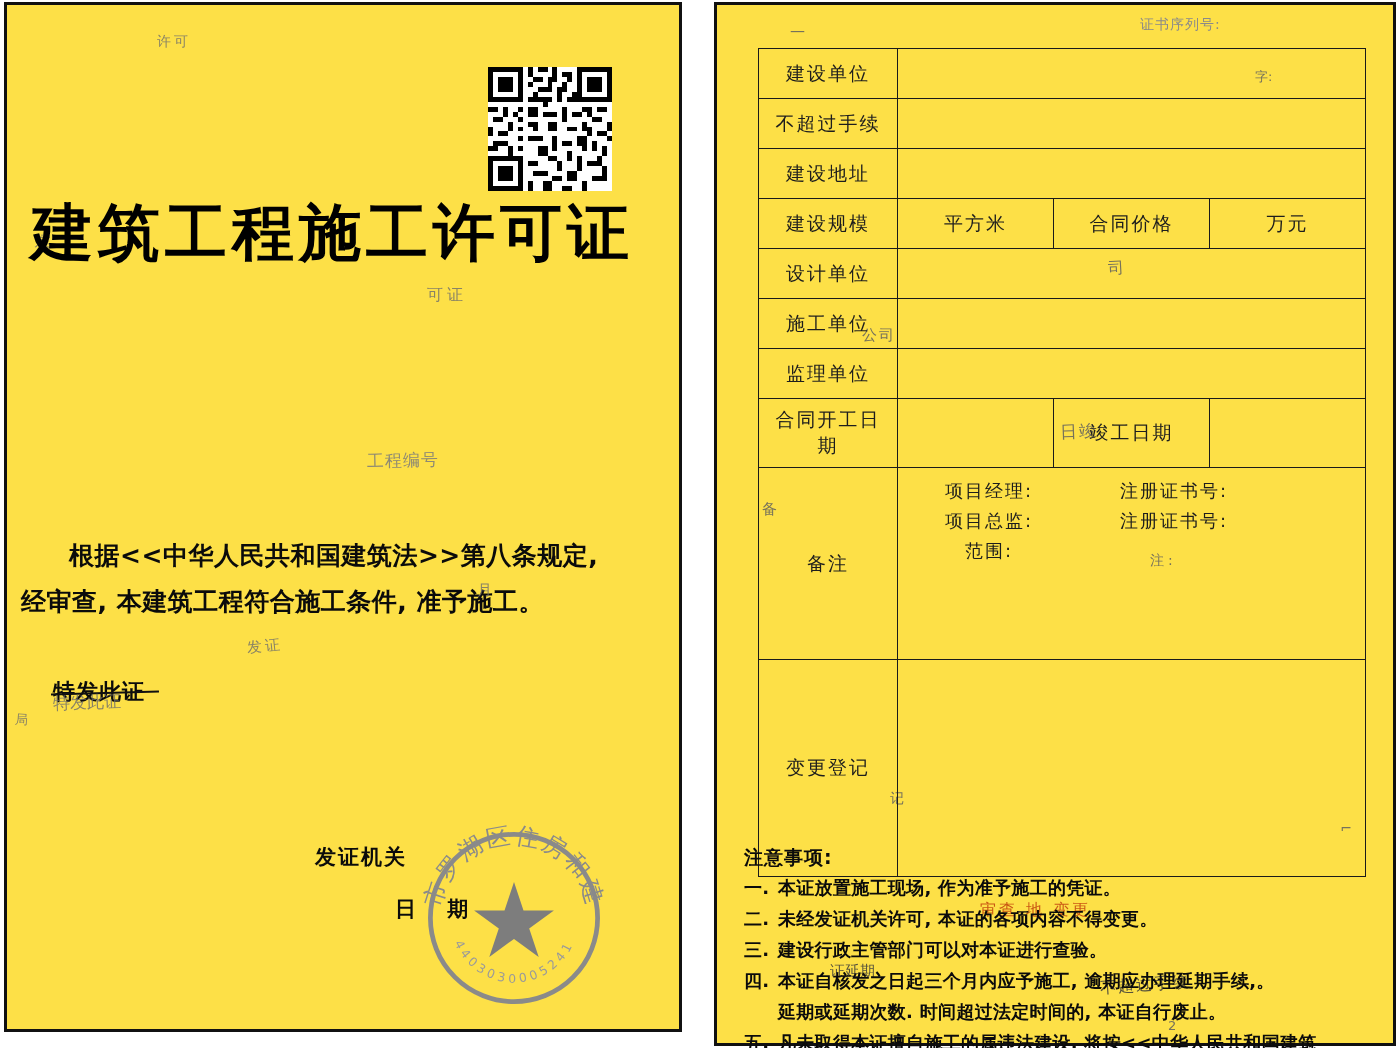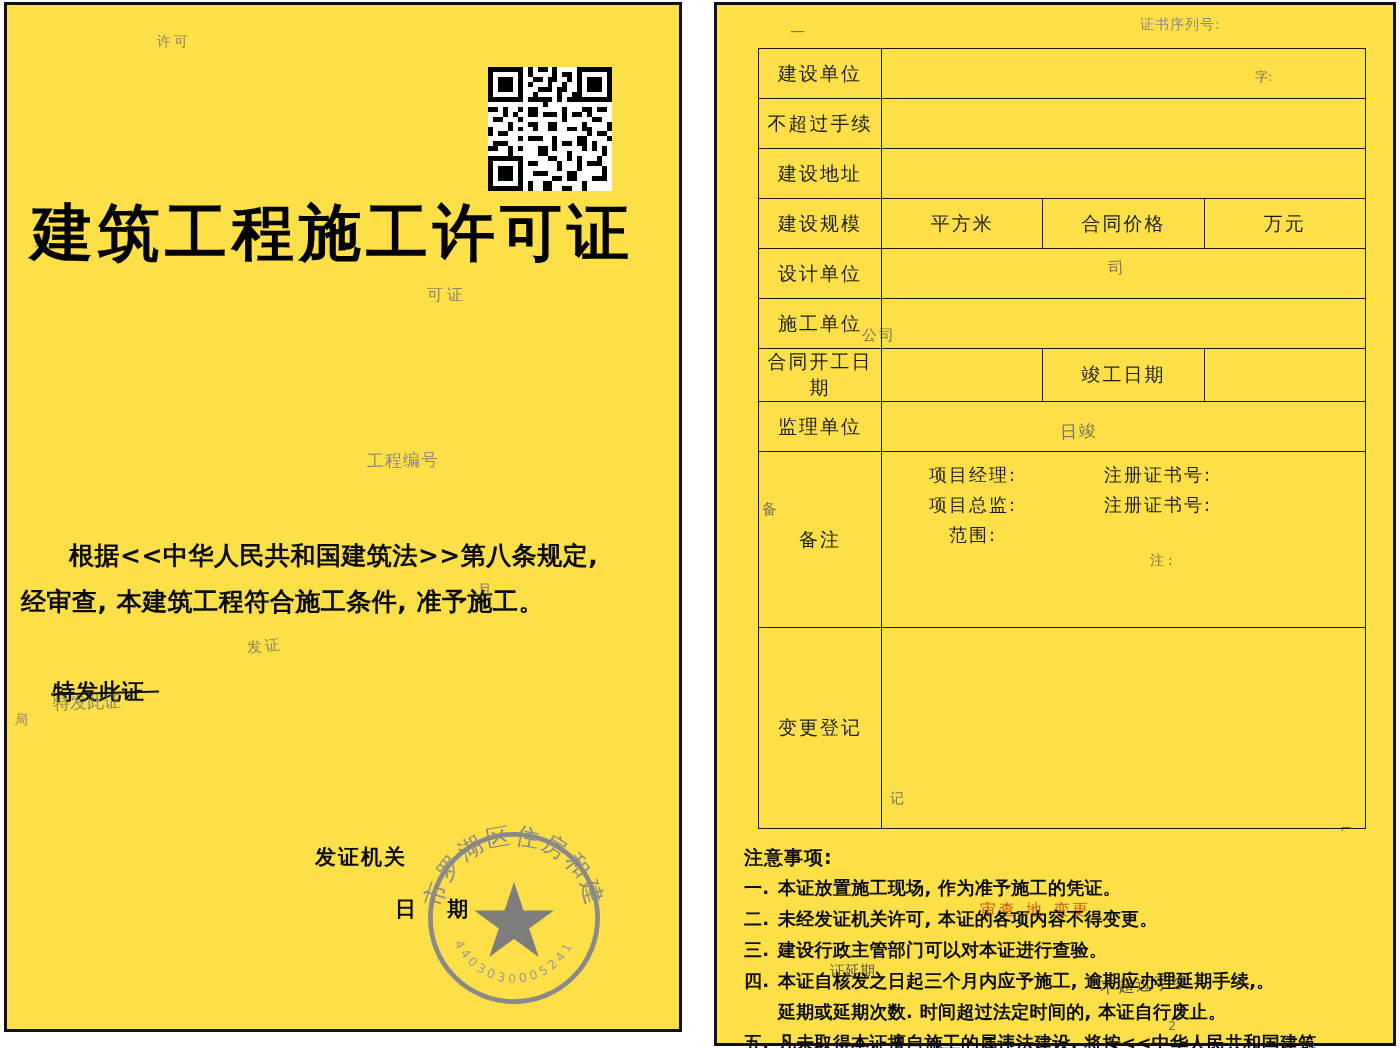--- a/index.html
+++ b/index.html
@@ -165,21 +165,21 @@
     width: 608px;
     border-collapse: collapse;
     table-layout: fixed;
   }
   .cert-table td {
     border: 1.5px solid #1a1a1a;
     font-size: 19px;
     color: #1d1d1d;
     text-align: center;
     vertical-align: middle;
-    padding: 0;
+    padding: 8px;
     letter-spacing: 2px;
   }
   .cert-table td.lbl { width: 122px; }
   .r50 { height: 50px; }
 
   .remark-label { vertical-align: middle; }
   .remark-body {
     text-align: left;
     vertical-align: top !important;
     padding: 8px 0 0 6px !important;
@@ -431,28 +431,28 @@
       </tr>
       <tr class="r50">
         <td class="lbl">设计单位</td>
         <td colspan="3"></td>
       </tr>
       <tr class="r50">
         <td class="lbl">施工单位</td>
         <td colspan="3"></td>
       </tr>
       <tr class="r50">
+        <td class="lbl">监理单位</td>
+        <td colspan="3"></td>
+      </tr>
+      <tr class="r50">
         <td class="lbl">合同开工日期</td>
         <td></td>
         <td>竣工日期</td>
         <td></td>
-      </tr>
-      <tr class="r50">
-        <td class="lbl">监理单位</td>
-        <td colspan="3"></td>
       </tr>
       <tr>
         <td class="lbl remark-label" style="height: 175px;">备注</td>
         <td colspan="3" class="remark-body">
           <div class="rrow">
             <span class="rk">项目经理:</span>
             <span class="rv">注册证书号:</span>
           </div>
           <div class="rrow">
             <span class="rk">项目总监:</span>

